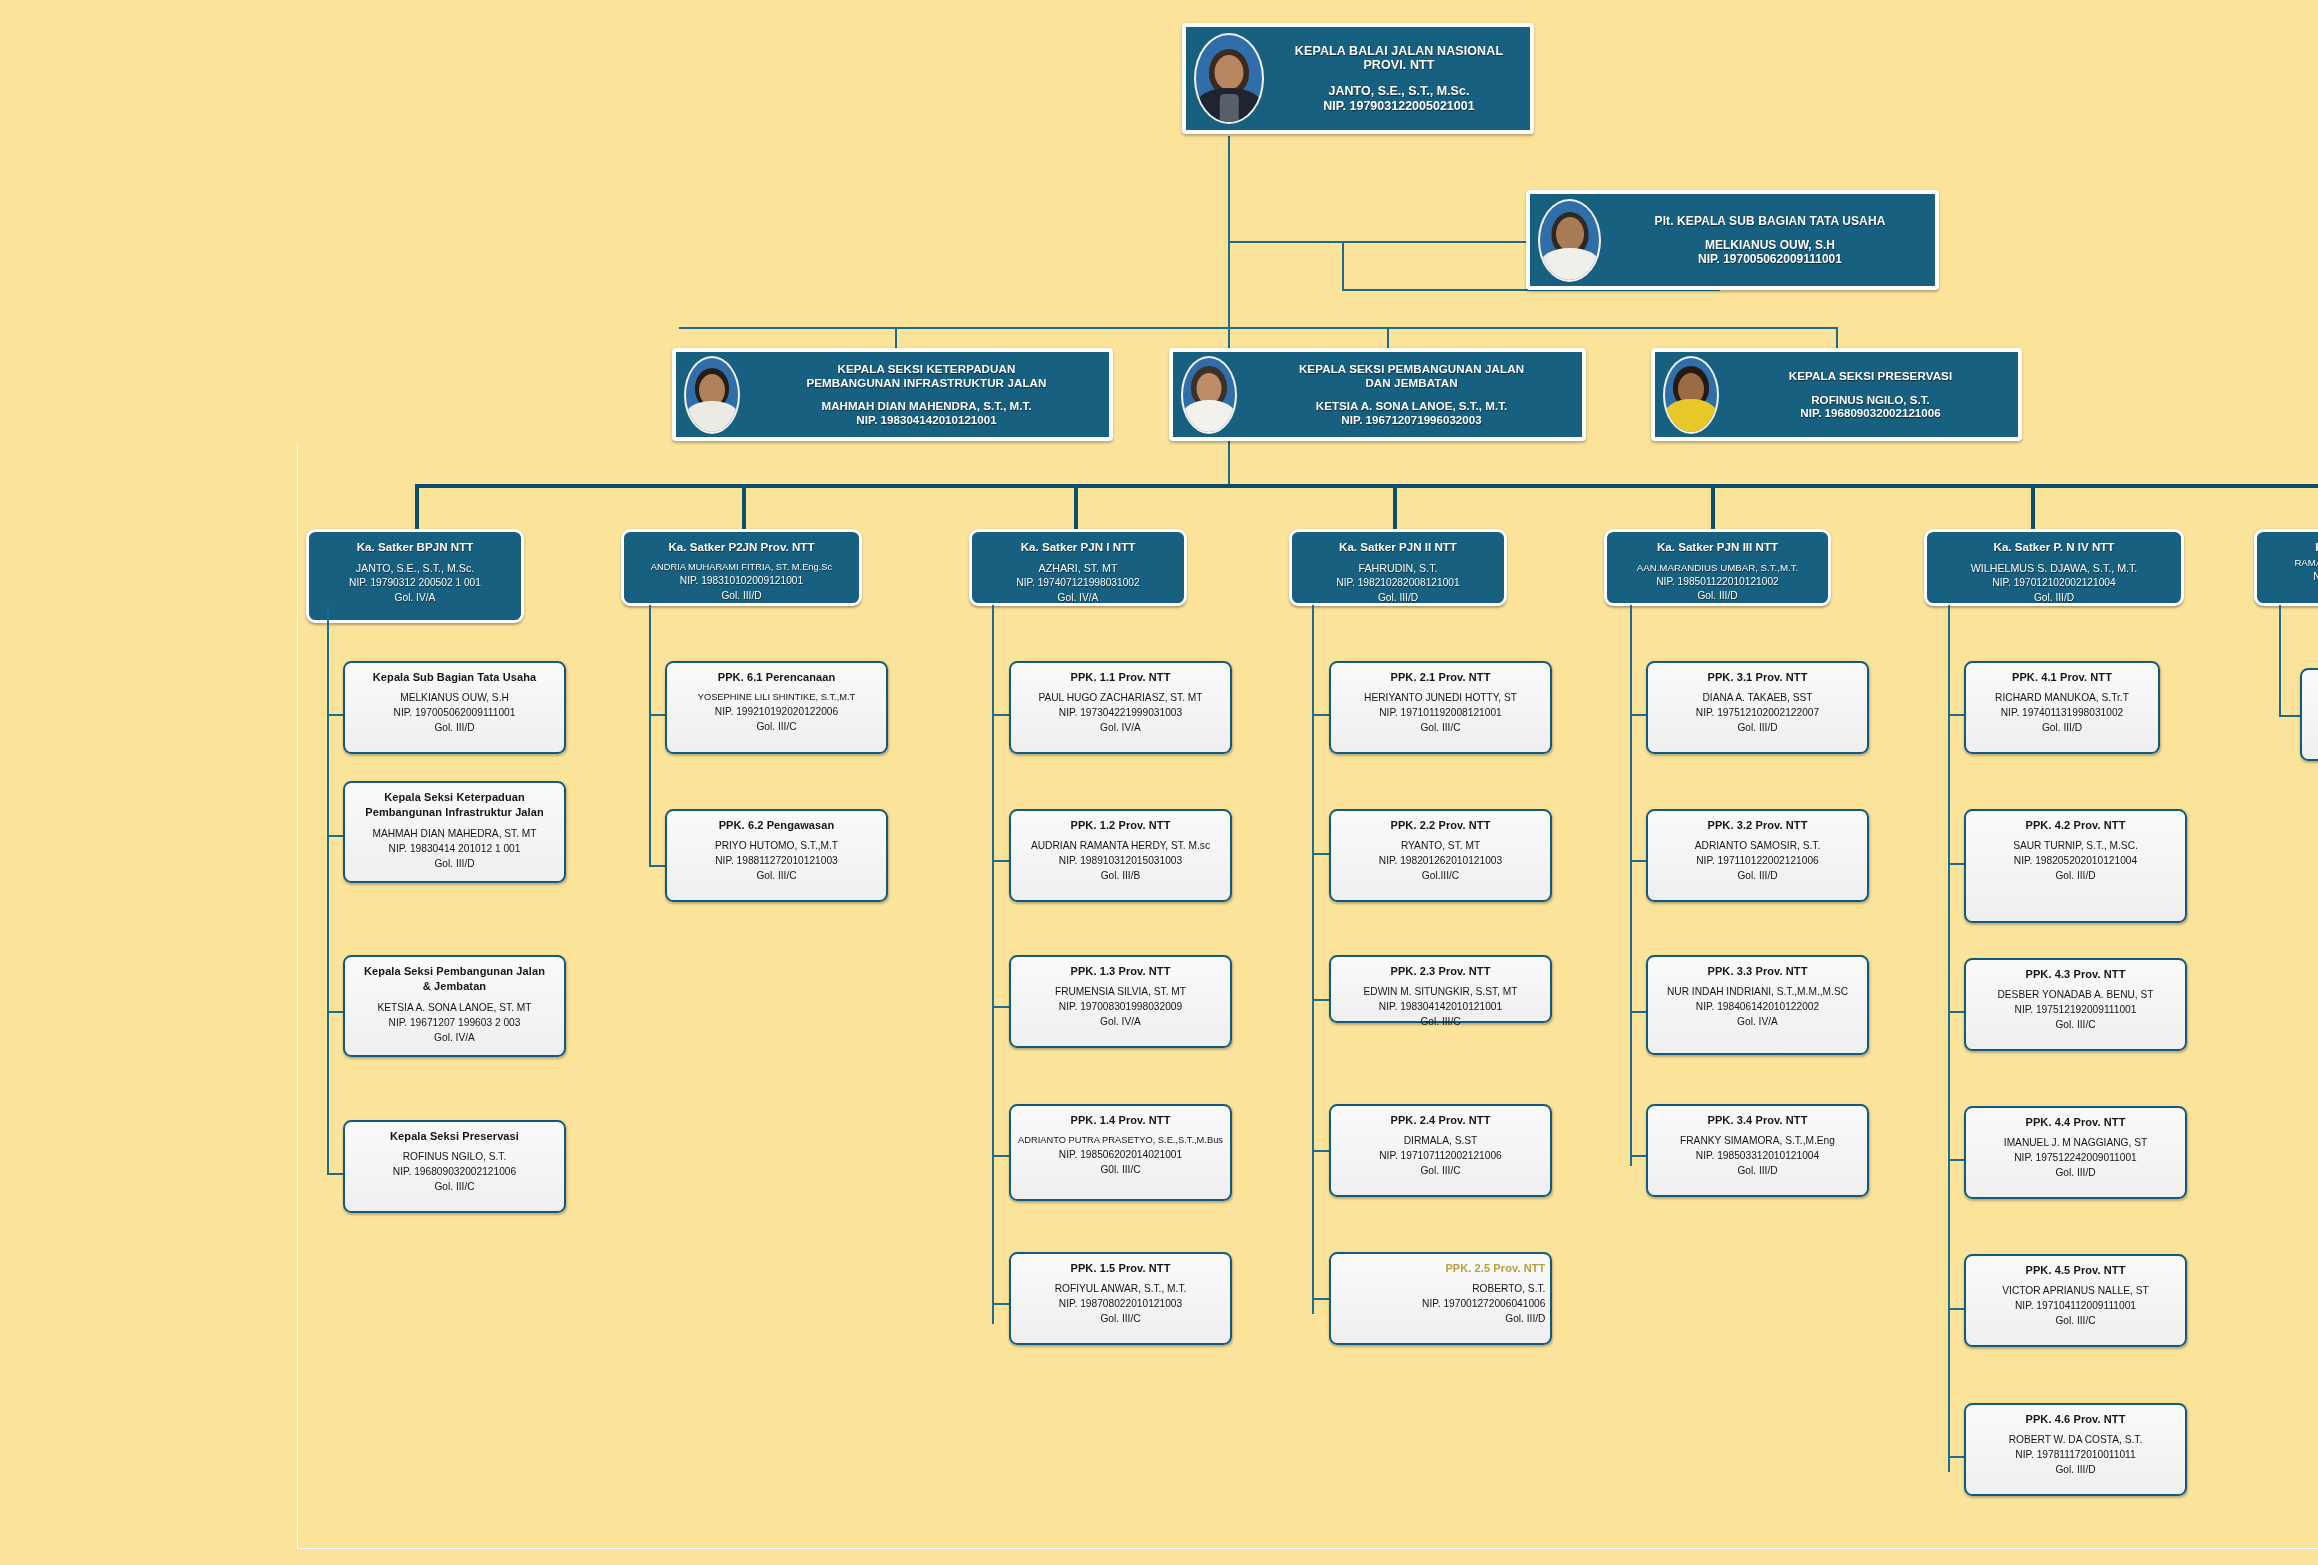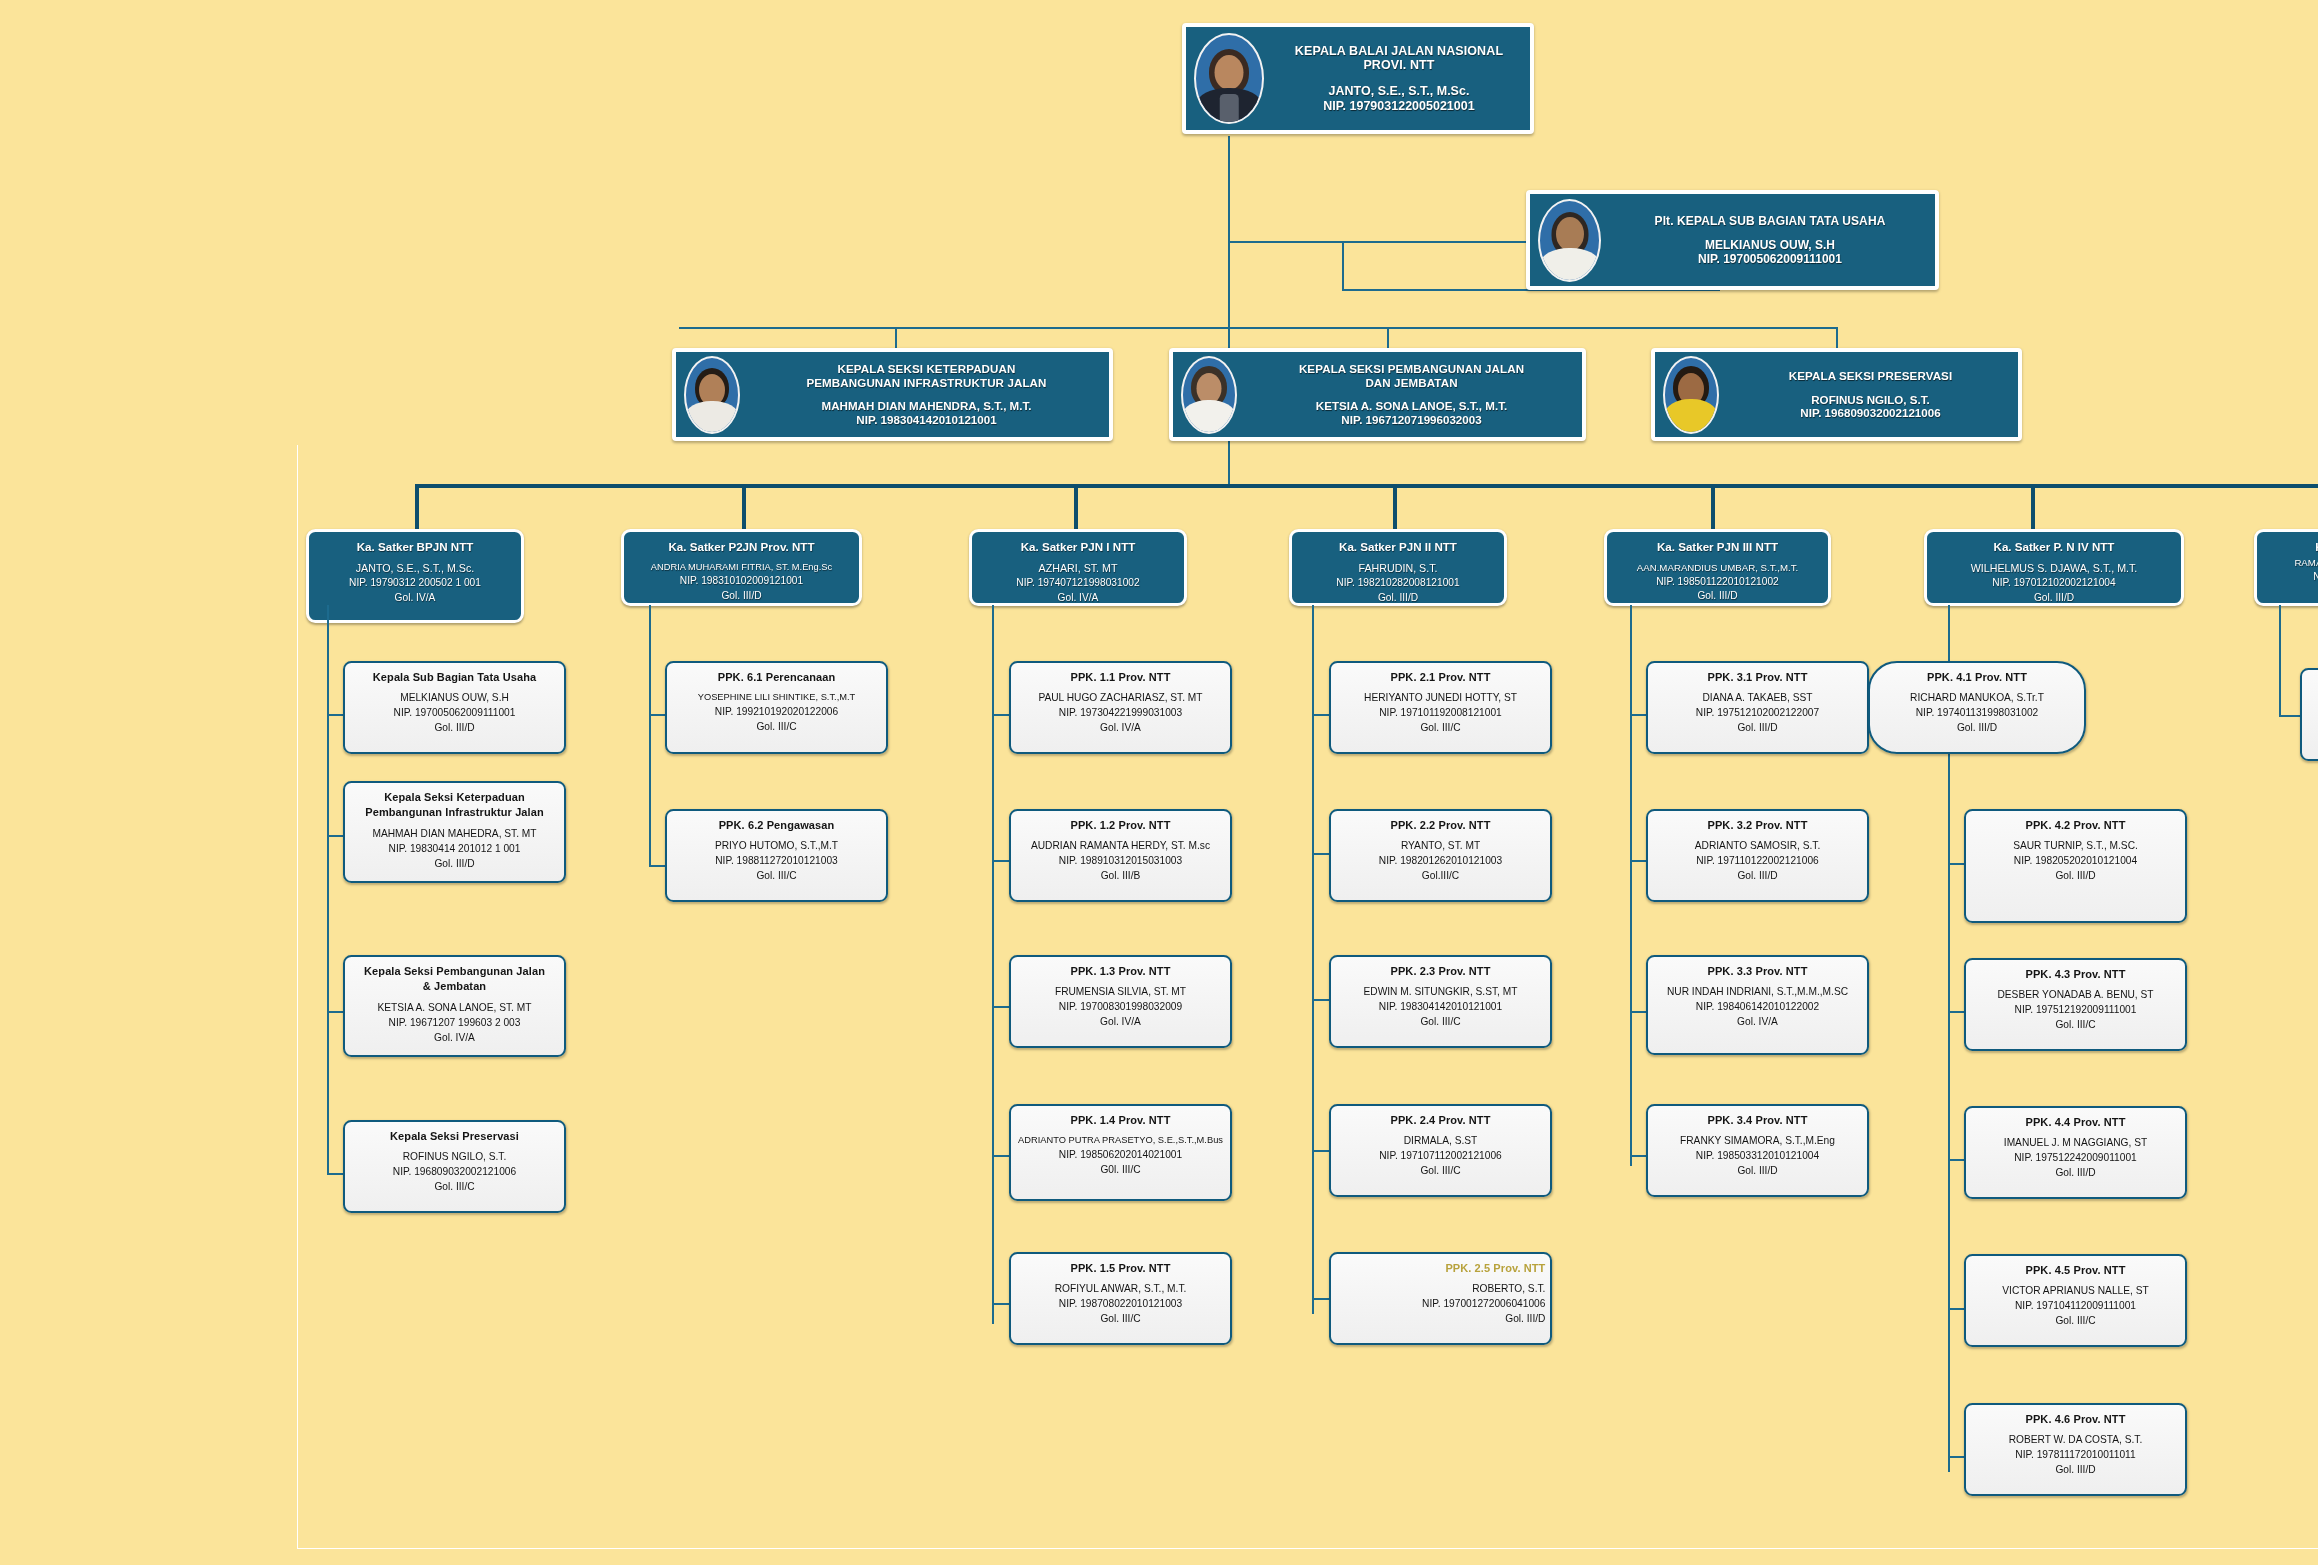--- a/index.html
+++ b/index.html
@@ -352,21 +352,21 @@
     <span class="nip">NIP. 197101192008121001</span><br>
     <span class="gol">Gol. III/C</span>
   </div>
   <div class="wcard" style="left:1329px; top:809px; width:223px; height:93px;">
     <span class="title">PPK. 2.2 Prov.  NTT</span>
     <span class="gap"></span>
     <span class="nm">RYANTO,  ST. MT</span><br>
     <span class="nip">NIP. 198201262010121003</span><br>
     <span class="gol">Gol.III/C</span>
   </div>
-  <div class="wcard" style="left:1329px; top:955px; width:223px; height:93px;">
+  <div class="wcard" style="left:1329px; top:955px; width:223px; height:68px;">
     <span class="title">PPK. 2.3 Prov.  NTT</span>
     <span class="gap"></span>
     <span class="nm">EDWIN M. SITUNGKIR,  S.ST, MT</span><br>
     <span class="nip">NIP. 198304142010121001</span><br>
     <span class="gol">Gol. III/C</span>
   </div>
   <div class="wcard" style="left:1329px; top:1104px; width:223px; height:93px;">
     <span class="title">PPK. 2.4 Prov.  NTT</span>
     <span class="gap"></span>
     <span class="nm">DIRMALA,  S.ST</span><br>
@@ -431,21 +431,21 @@
     <span class="gol">Gol. III/D</span>
   </div>
   <div class="ln v" style="left:1948px; top:605px; width:1.9px; height:867px;"></div>
   <div class="ln h" style="left:1948px; top:714px; width:18.5px;"></div>
   <div class="ln h" style="left:1948px; top:863px; width:18.5px;"></div>
   <div class="ln h" style="left:1948px; top:1011px; width:18.5px;"></div>
   <div class="ln h" style="left:1948px; top:1159px; width:18.5px;"></div>
   <div class="ln h" style="left:1948px; top:1308px; width:18.5px;"></div>
   <div class="ln h" style="left:1948px; top:1456px; width:18.5px;"></div>
 
-  <div class="wcard" style="left:1868px; top:661px; width:218px; height:93px;border-radius:29px;">
+  <div class="wcard" style="left:1964px; top:661px; width:196px; height:93px;">
     <span class="title">PPK. 4.1 Prov.  NTT</span>
     <span class="gap"></span>
     <span class="nm">RICHARD MANUKOA,  S.Tr.T</span><br>
     <span class="nip">NIP. 197401131998031002</span><br>
     <span class="gol">Gol. III/D</span>
   </div>
   <div class="wcard" style="left:1964px; top:809px; width:223px; height:114px;">
     <span class="title">PPK. 4.2 Prov.  NTT</span>
     <span class="gap"></span>
     <span class="nm">SAUR TURNIP,  S.T., M.SC.</span><br>

